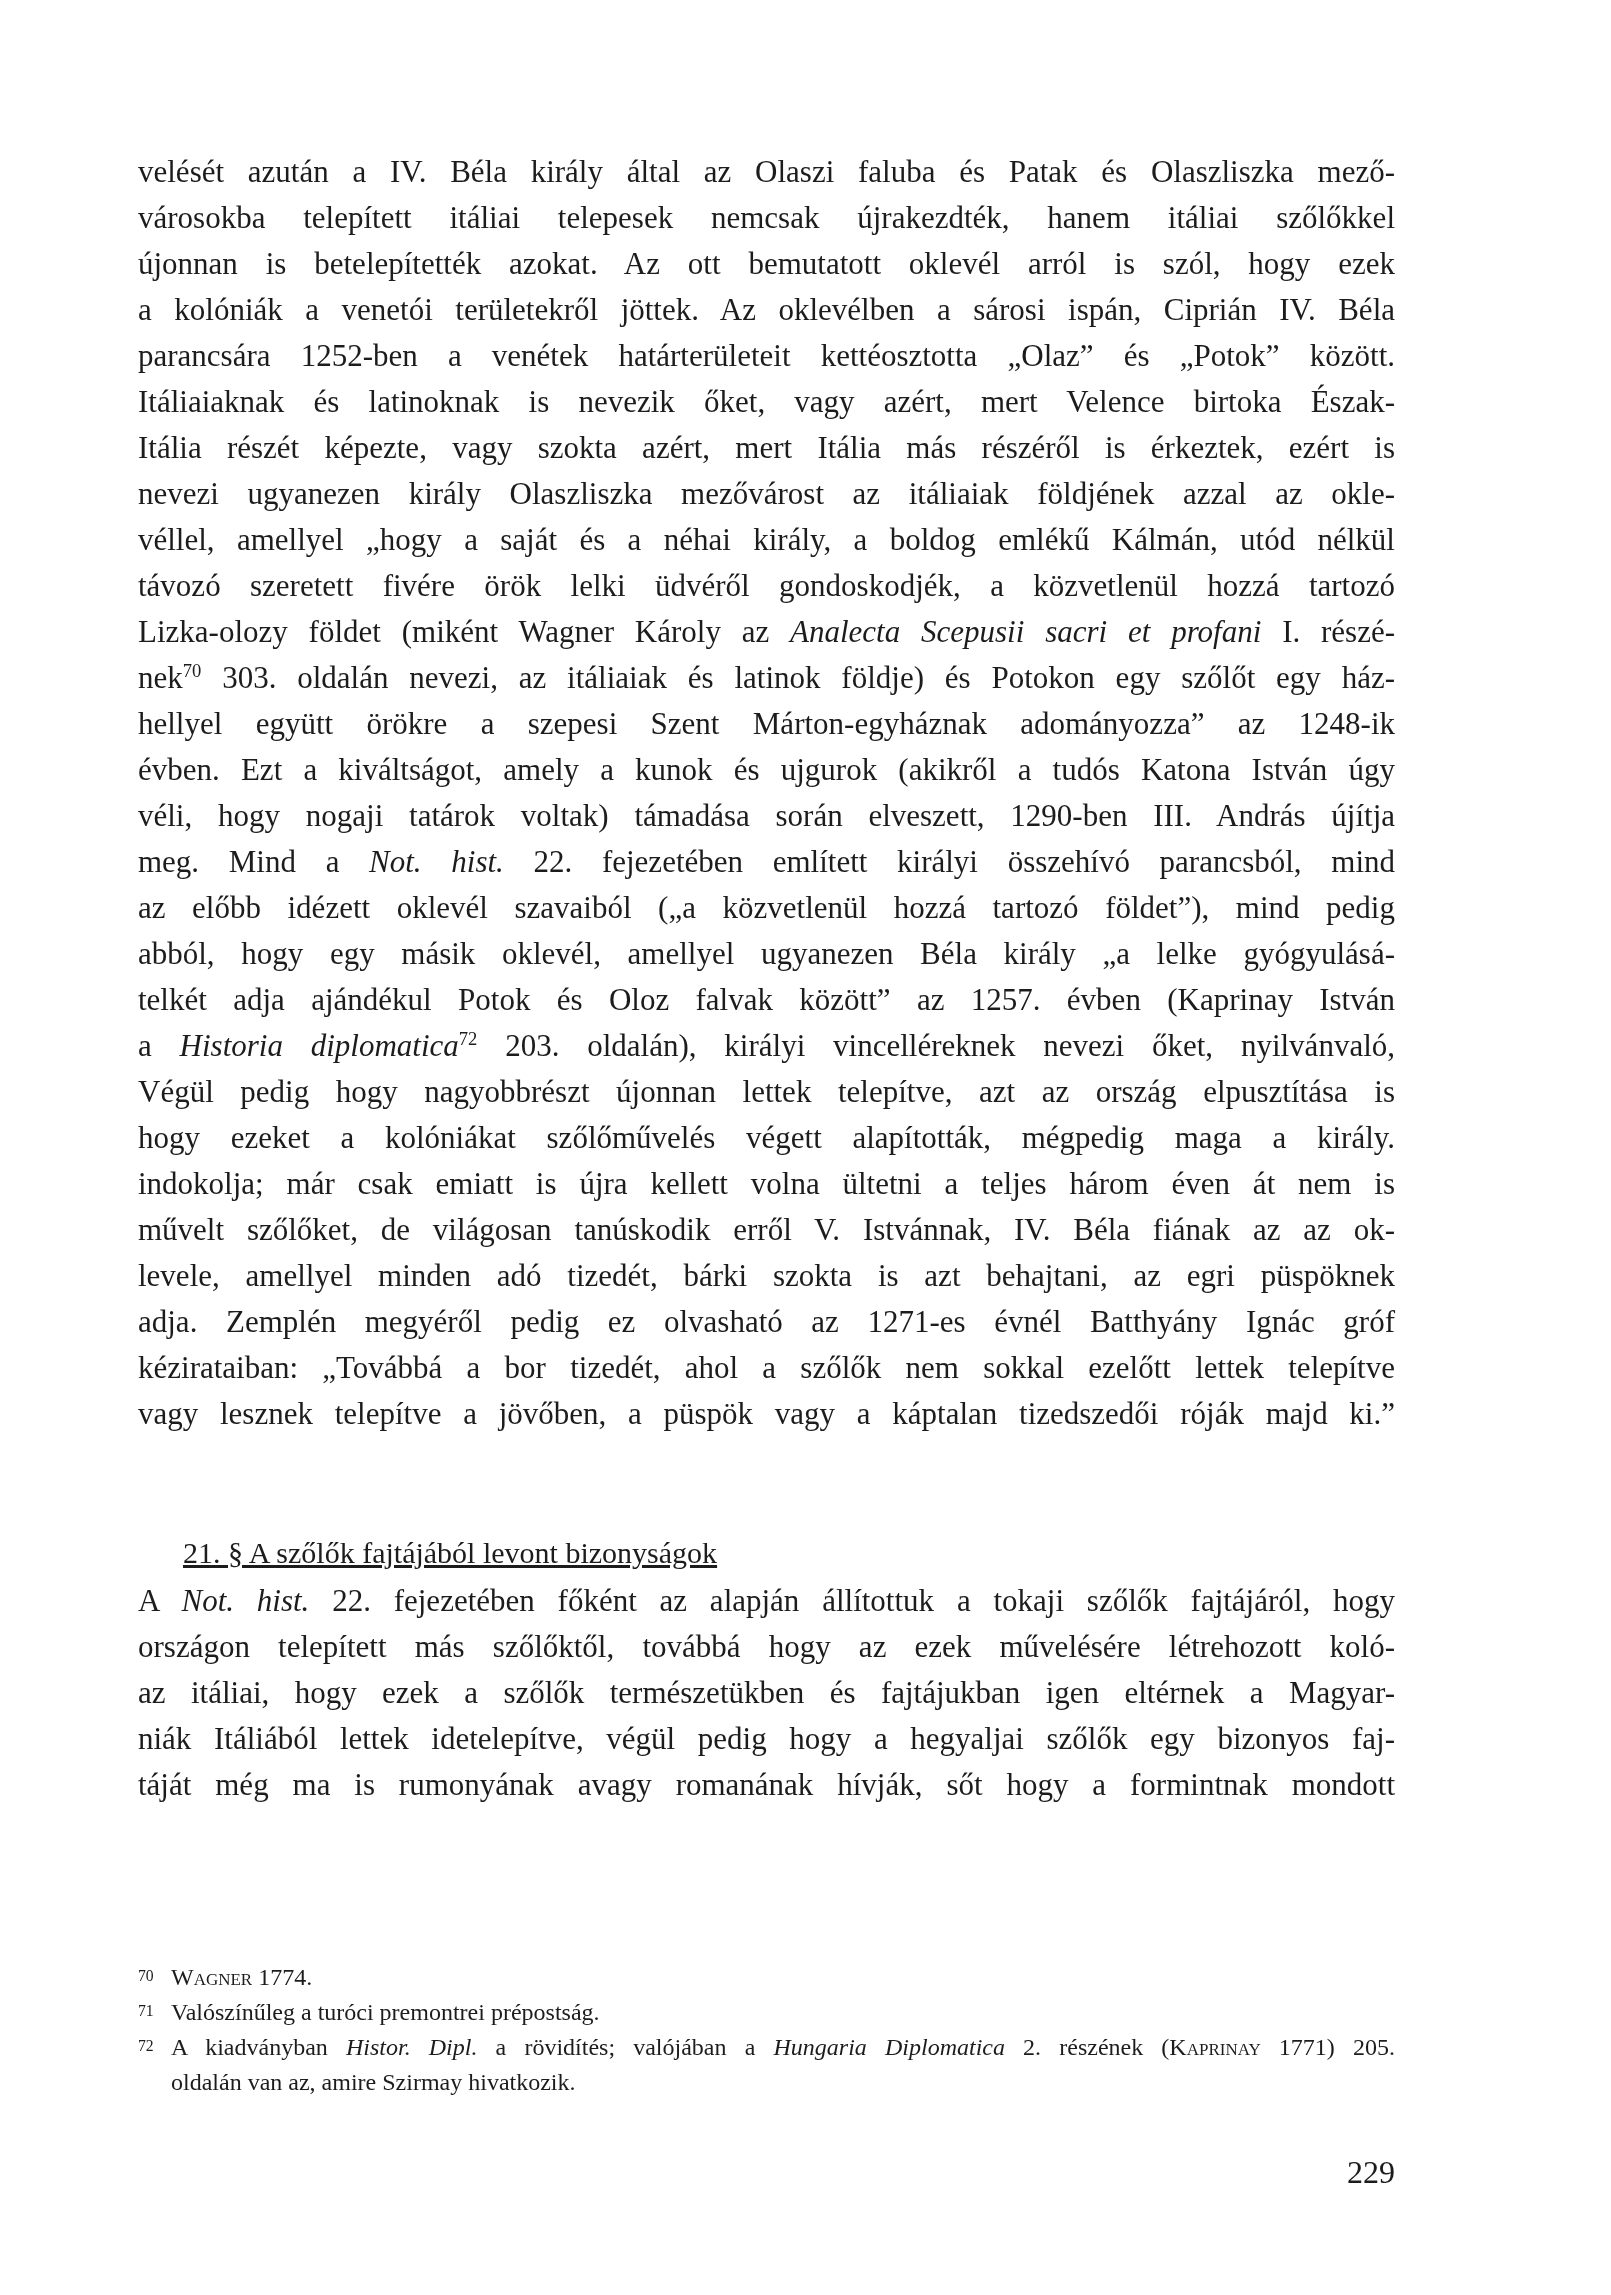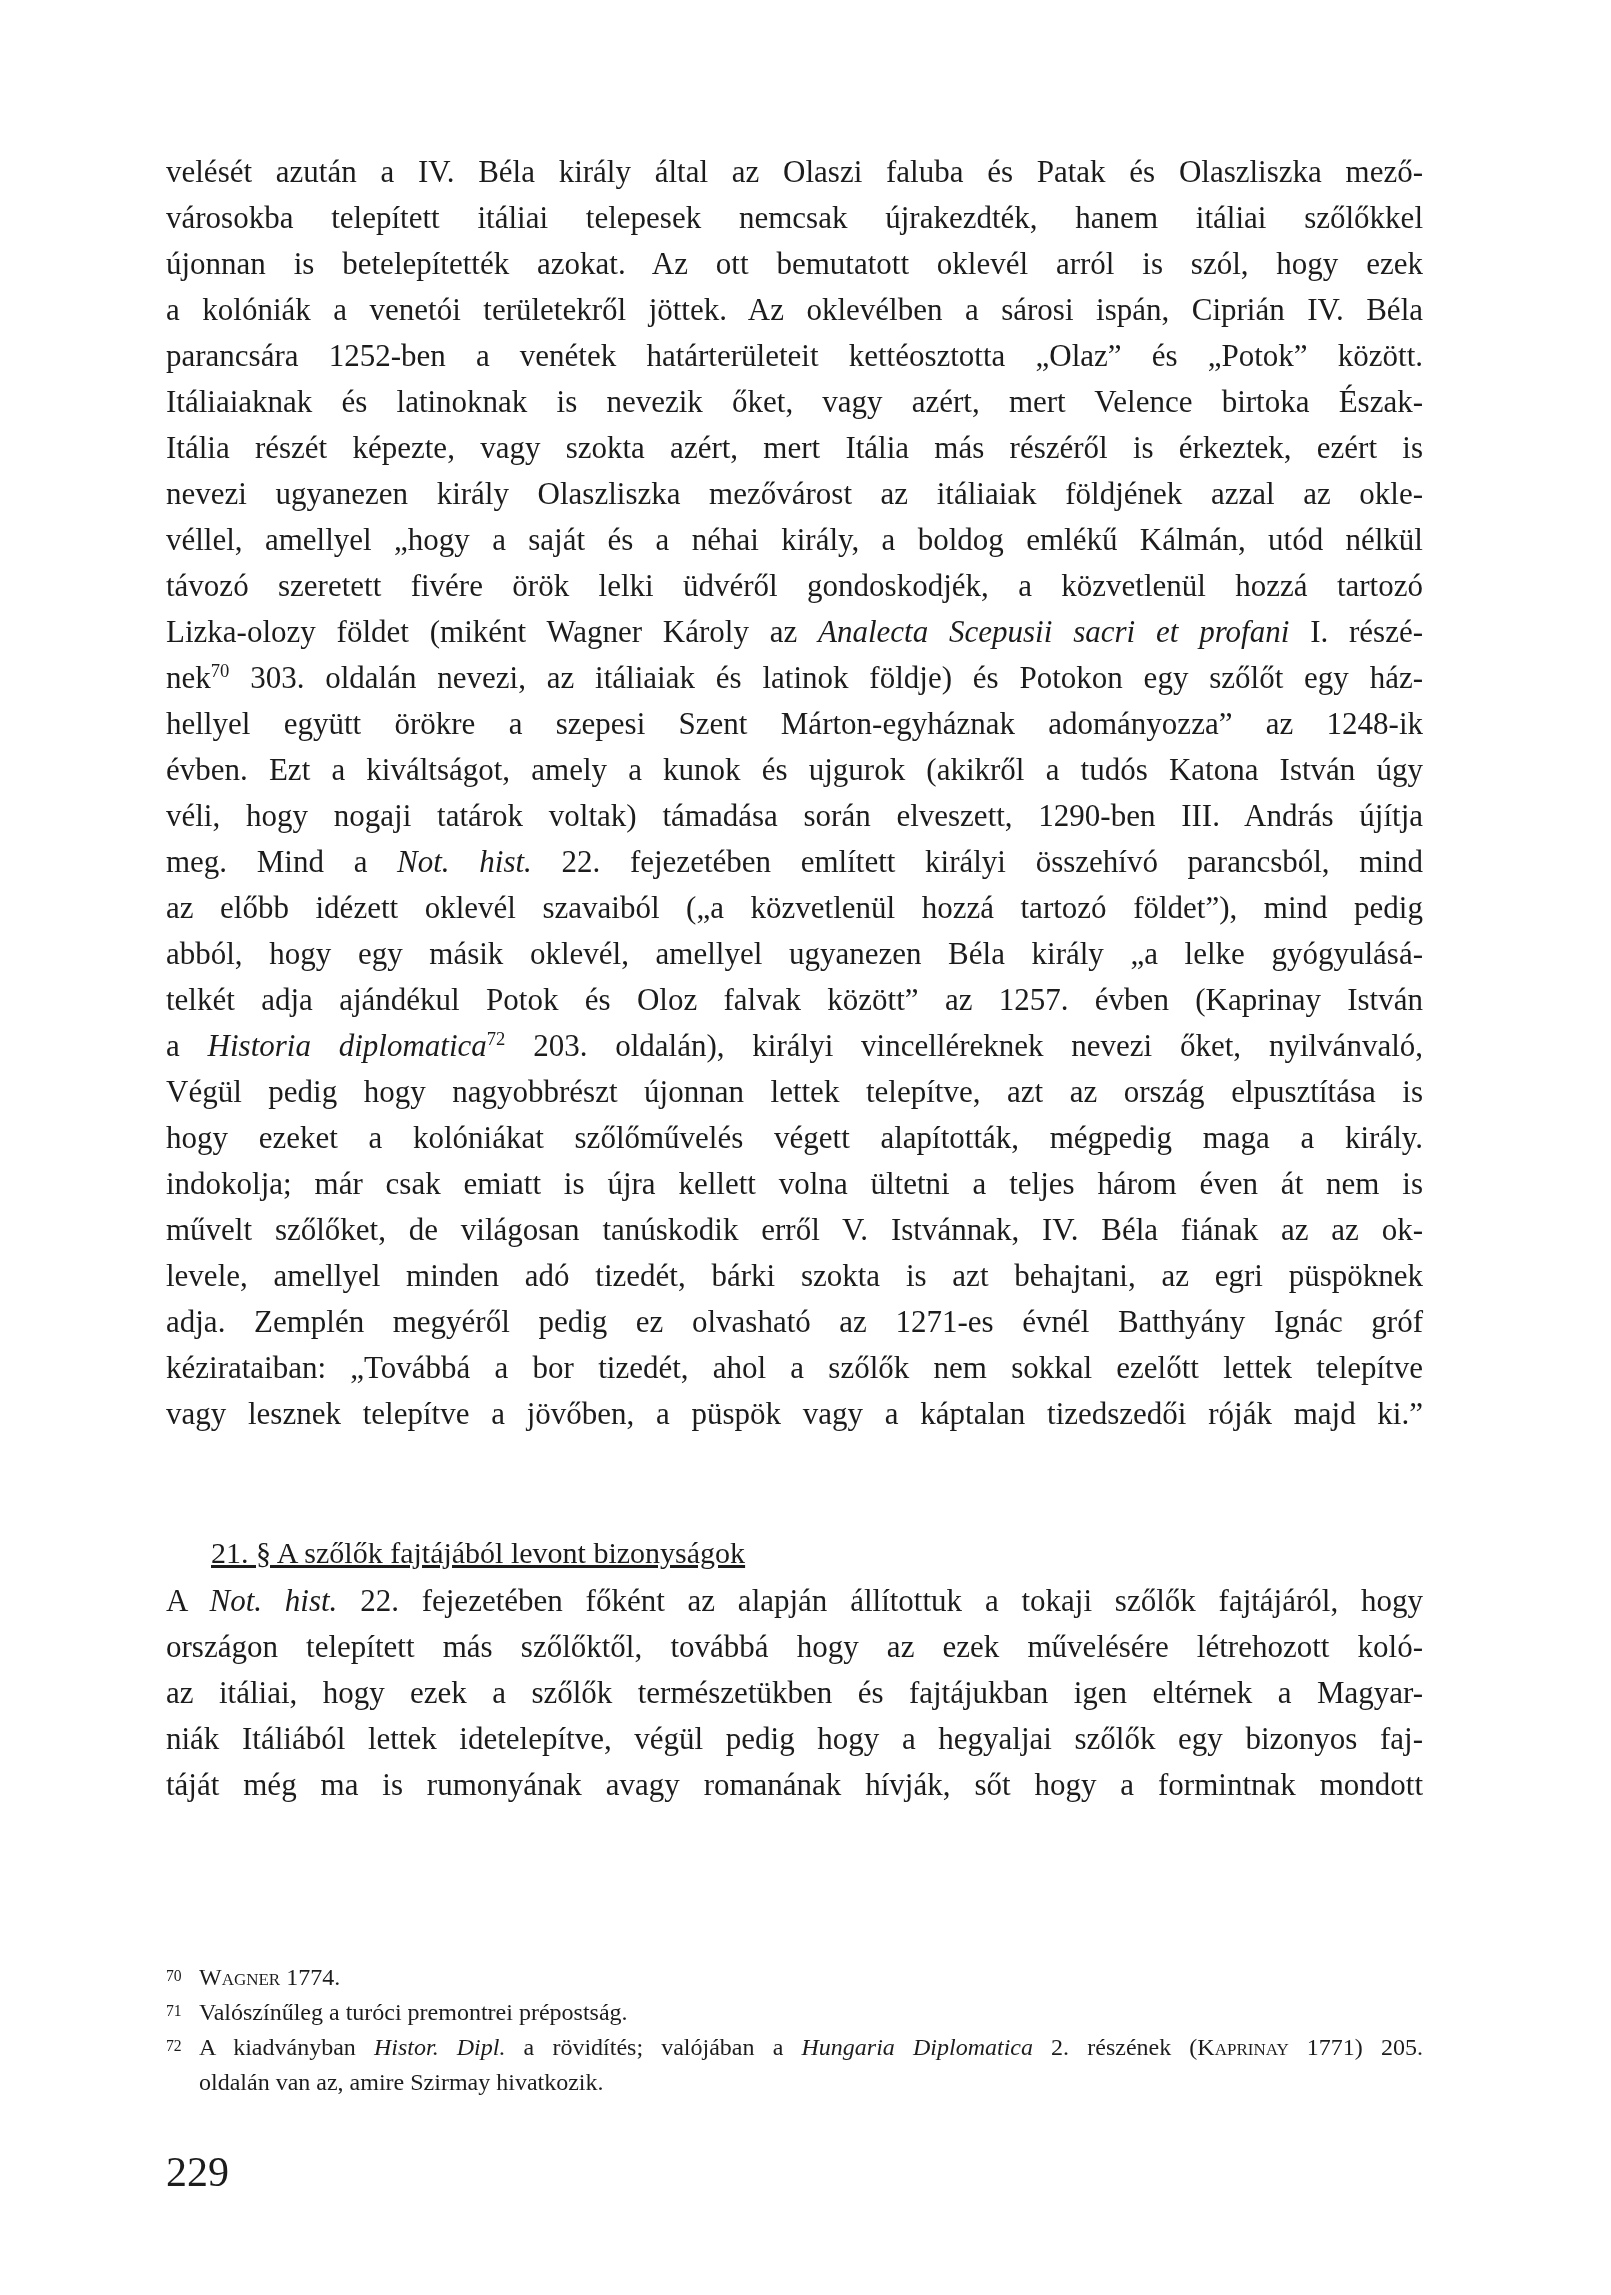--- a/index.html
+++ b/index.html
@@ -47,28 +47,28 @@
   .fn-marker {
     flex: 0 0 33px;
     font-size: 15.7px;
     position: relative; top: -1.7px;
   }
   .fn-body { flex: 1 1 auto; }
   .fn-line.j { text-align: justify; text-align-last: justify; }
   .pagenum {
     position: absolute;
     left: 138px; top: 2156px; width: 1257px;
-    text-align: left;
-    font-size: 42px; line-height: 33px;
+    text-align: right;
+    font-size: 32px; line-height: 33px;
   }
 </style>
 </head>
 <body style="background: rgb(255, 255, 255);">
 
-<div class="page" style="color: rgb(28, 28, 28); margin-left: 28px;">
+<div class="page" style="color: rgb(28, 28, 28);">
   <div class="textblock">
     <div class="para para1" id="para1">
         <div class="line"><span>velését azután a IV. Béla király által az Olaszi faluba és Patak és Olaszliszka mező-</span></div>
         <div class="line"><span>városokba telepített itáliai telepesek nemcsak újrakezdték, hanem itáliai szőlőkkel</span></div>
         <div class="line"><span>újonnan is betelepítették azokat. Az ott bemutatott oklevél arról is szól, hogy ezek</span></div>
         <div class="line"><span>a kolóniák a venetói területekről jöttek. Az oklevélben a sárosi ispán, Ciprián IV. Béla</span></div>
         <div class="line"><span>parancsára 1252-ben a venétek határterületeit kettéosztotta „Olaz” és „Potok” között.</span></div>
         <div class="line"><span>Itáliaiaknak és latinoknak is nevezik őket, vagy azért, mert Velence birtoka Észak-</span></div>
         <div class="line"><span>Itália részét képezte, vagy szokta azért, mert Itália más részéről is érkeztek, ezért is</span></div>
         <div class="line"><span>nevezi ugyanezen király Olaszliszka mezővárost az itáliaiak földjének azzal az okle-</span></div>

